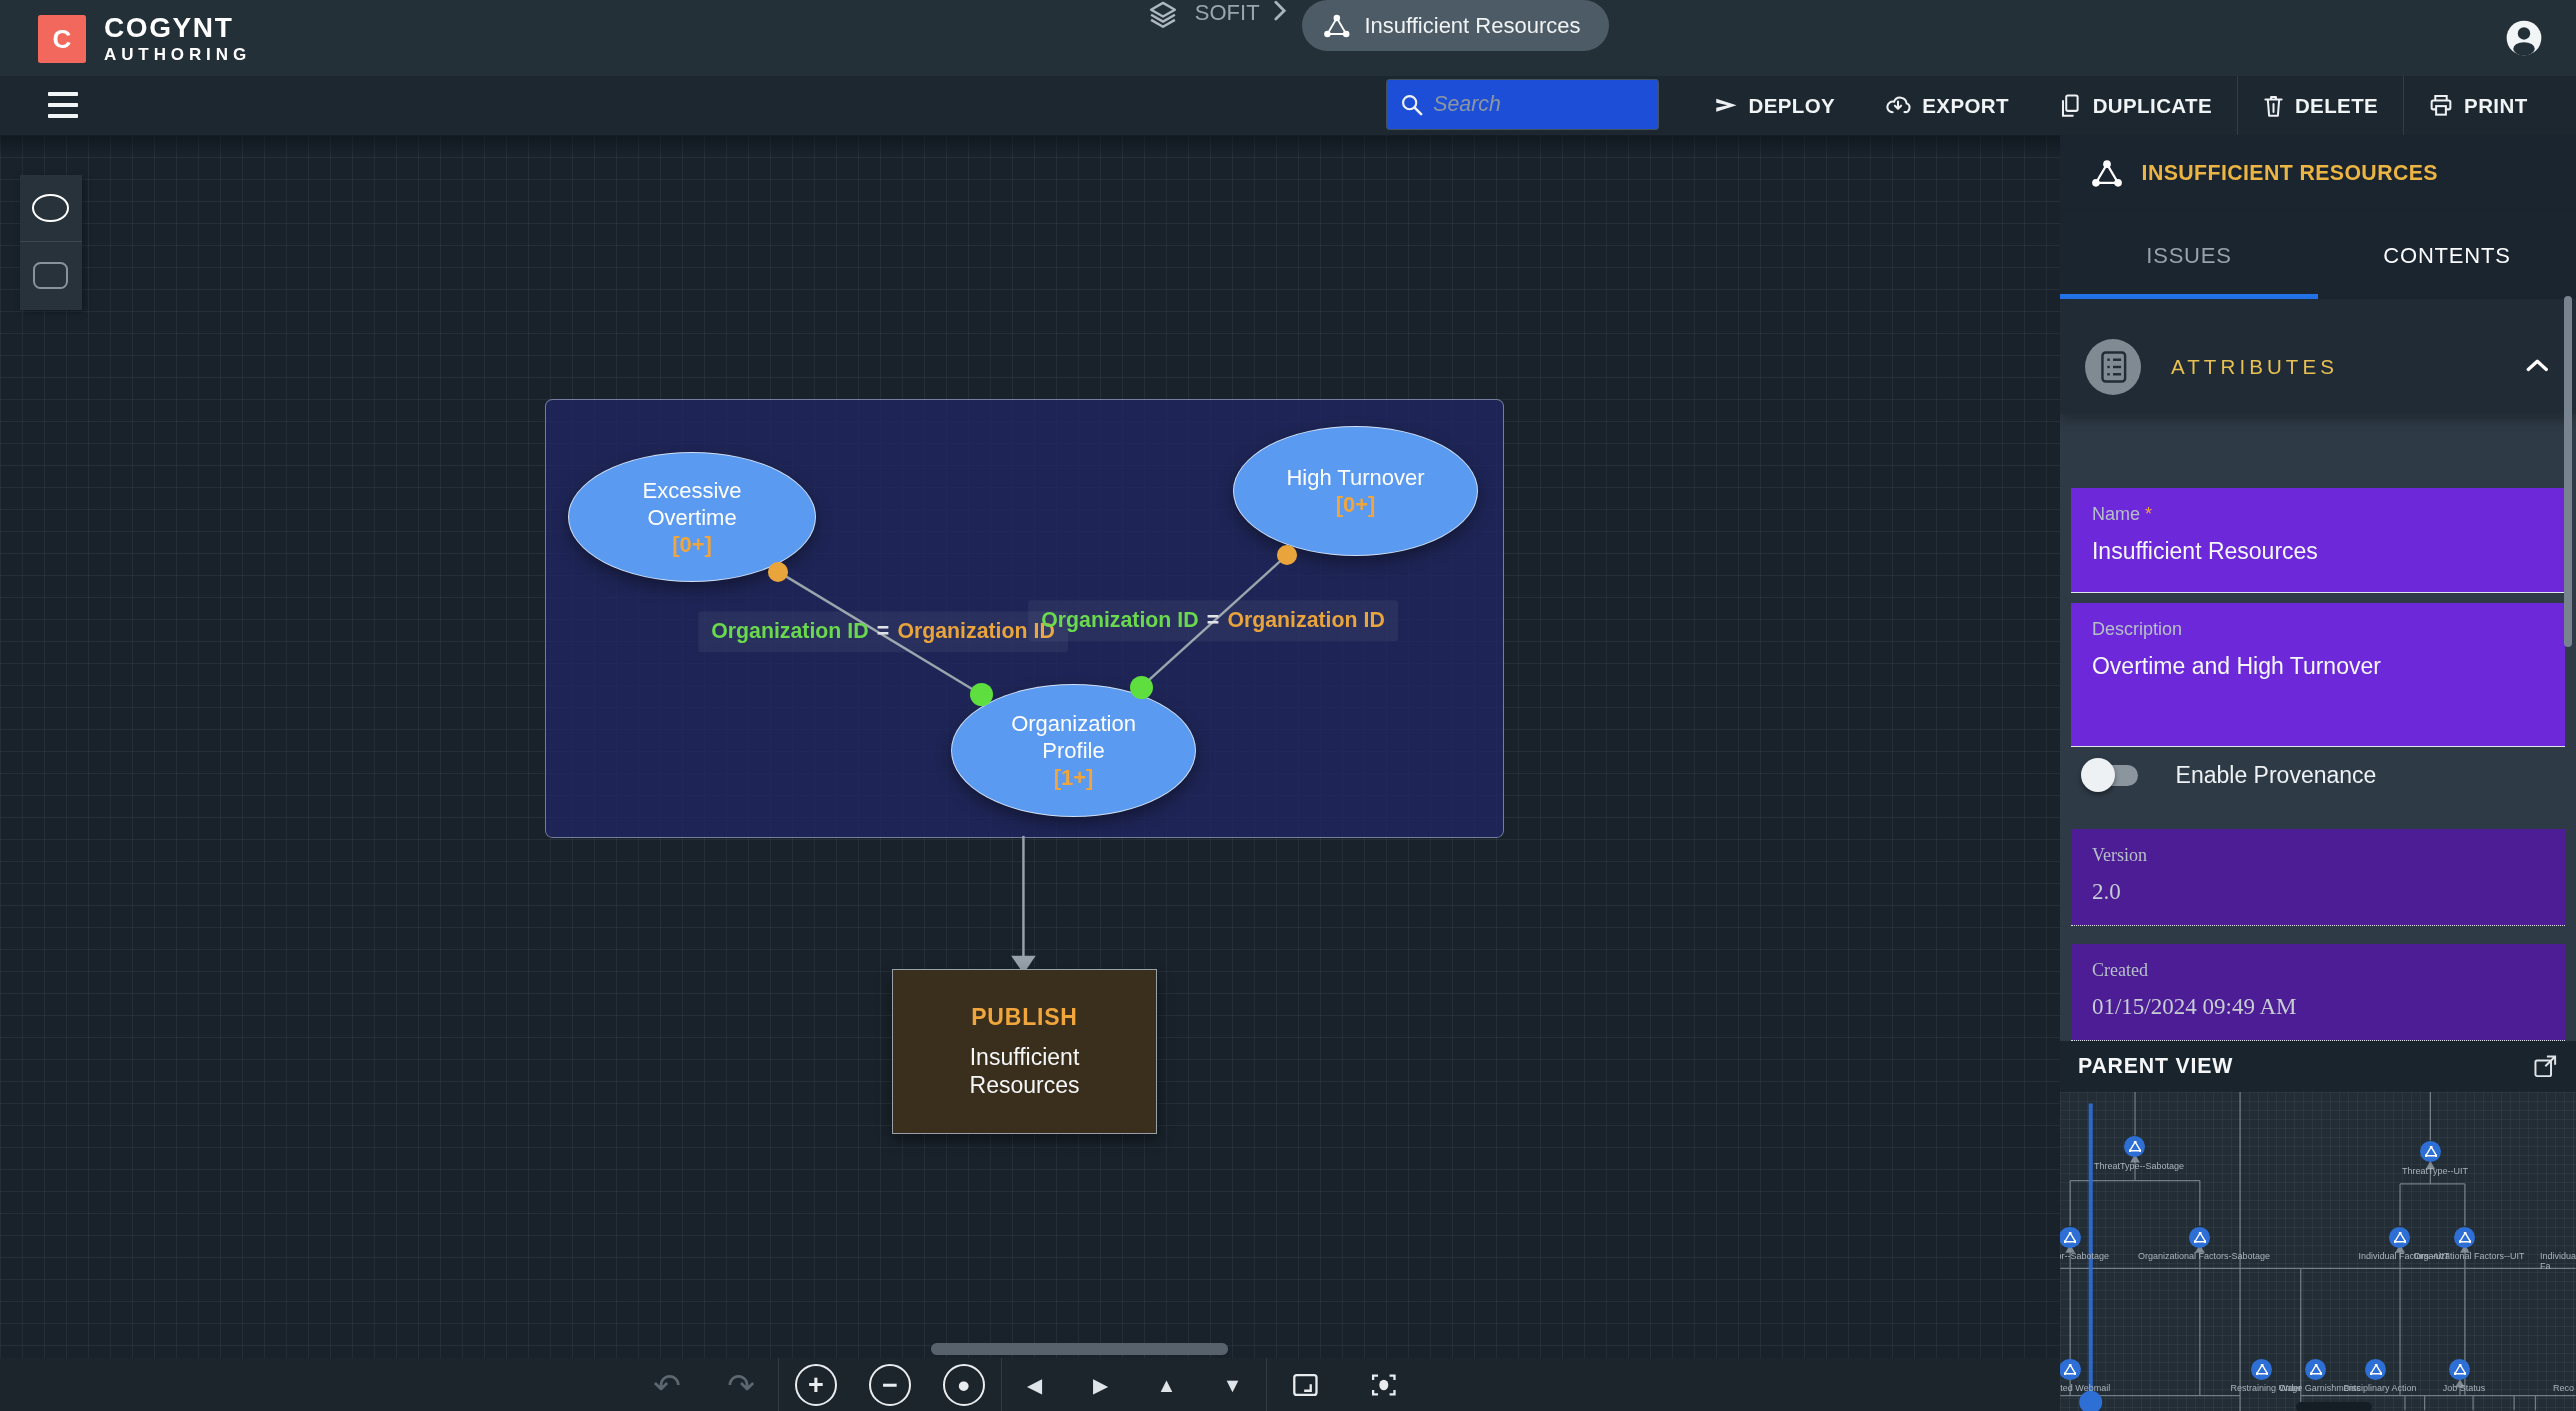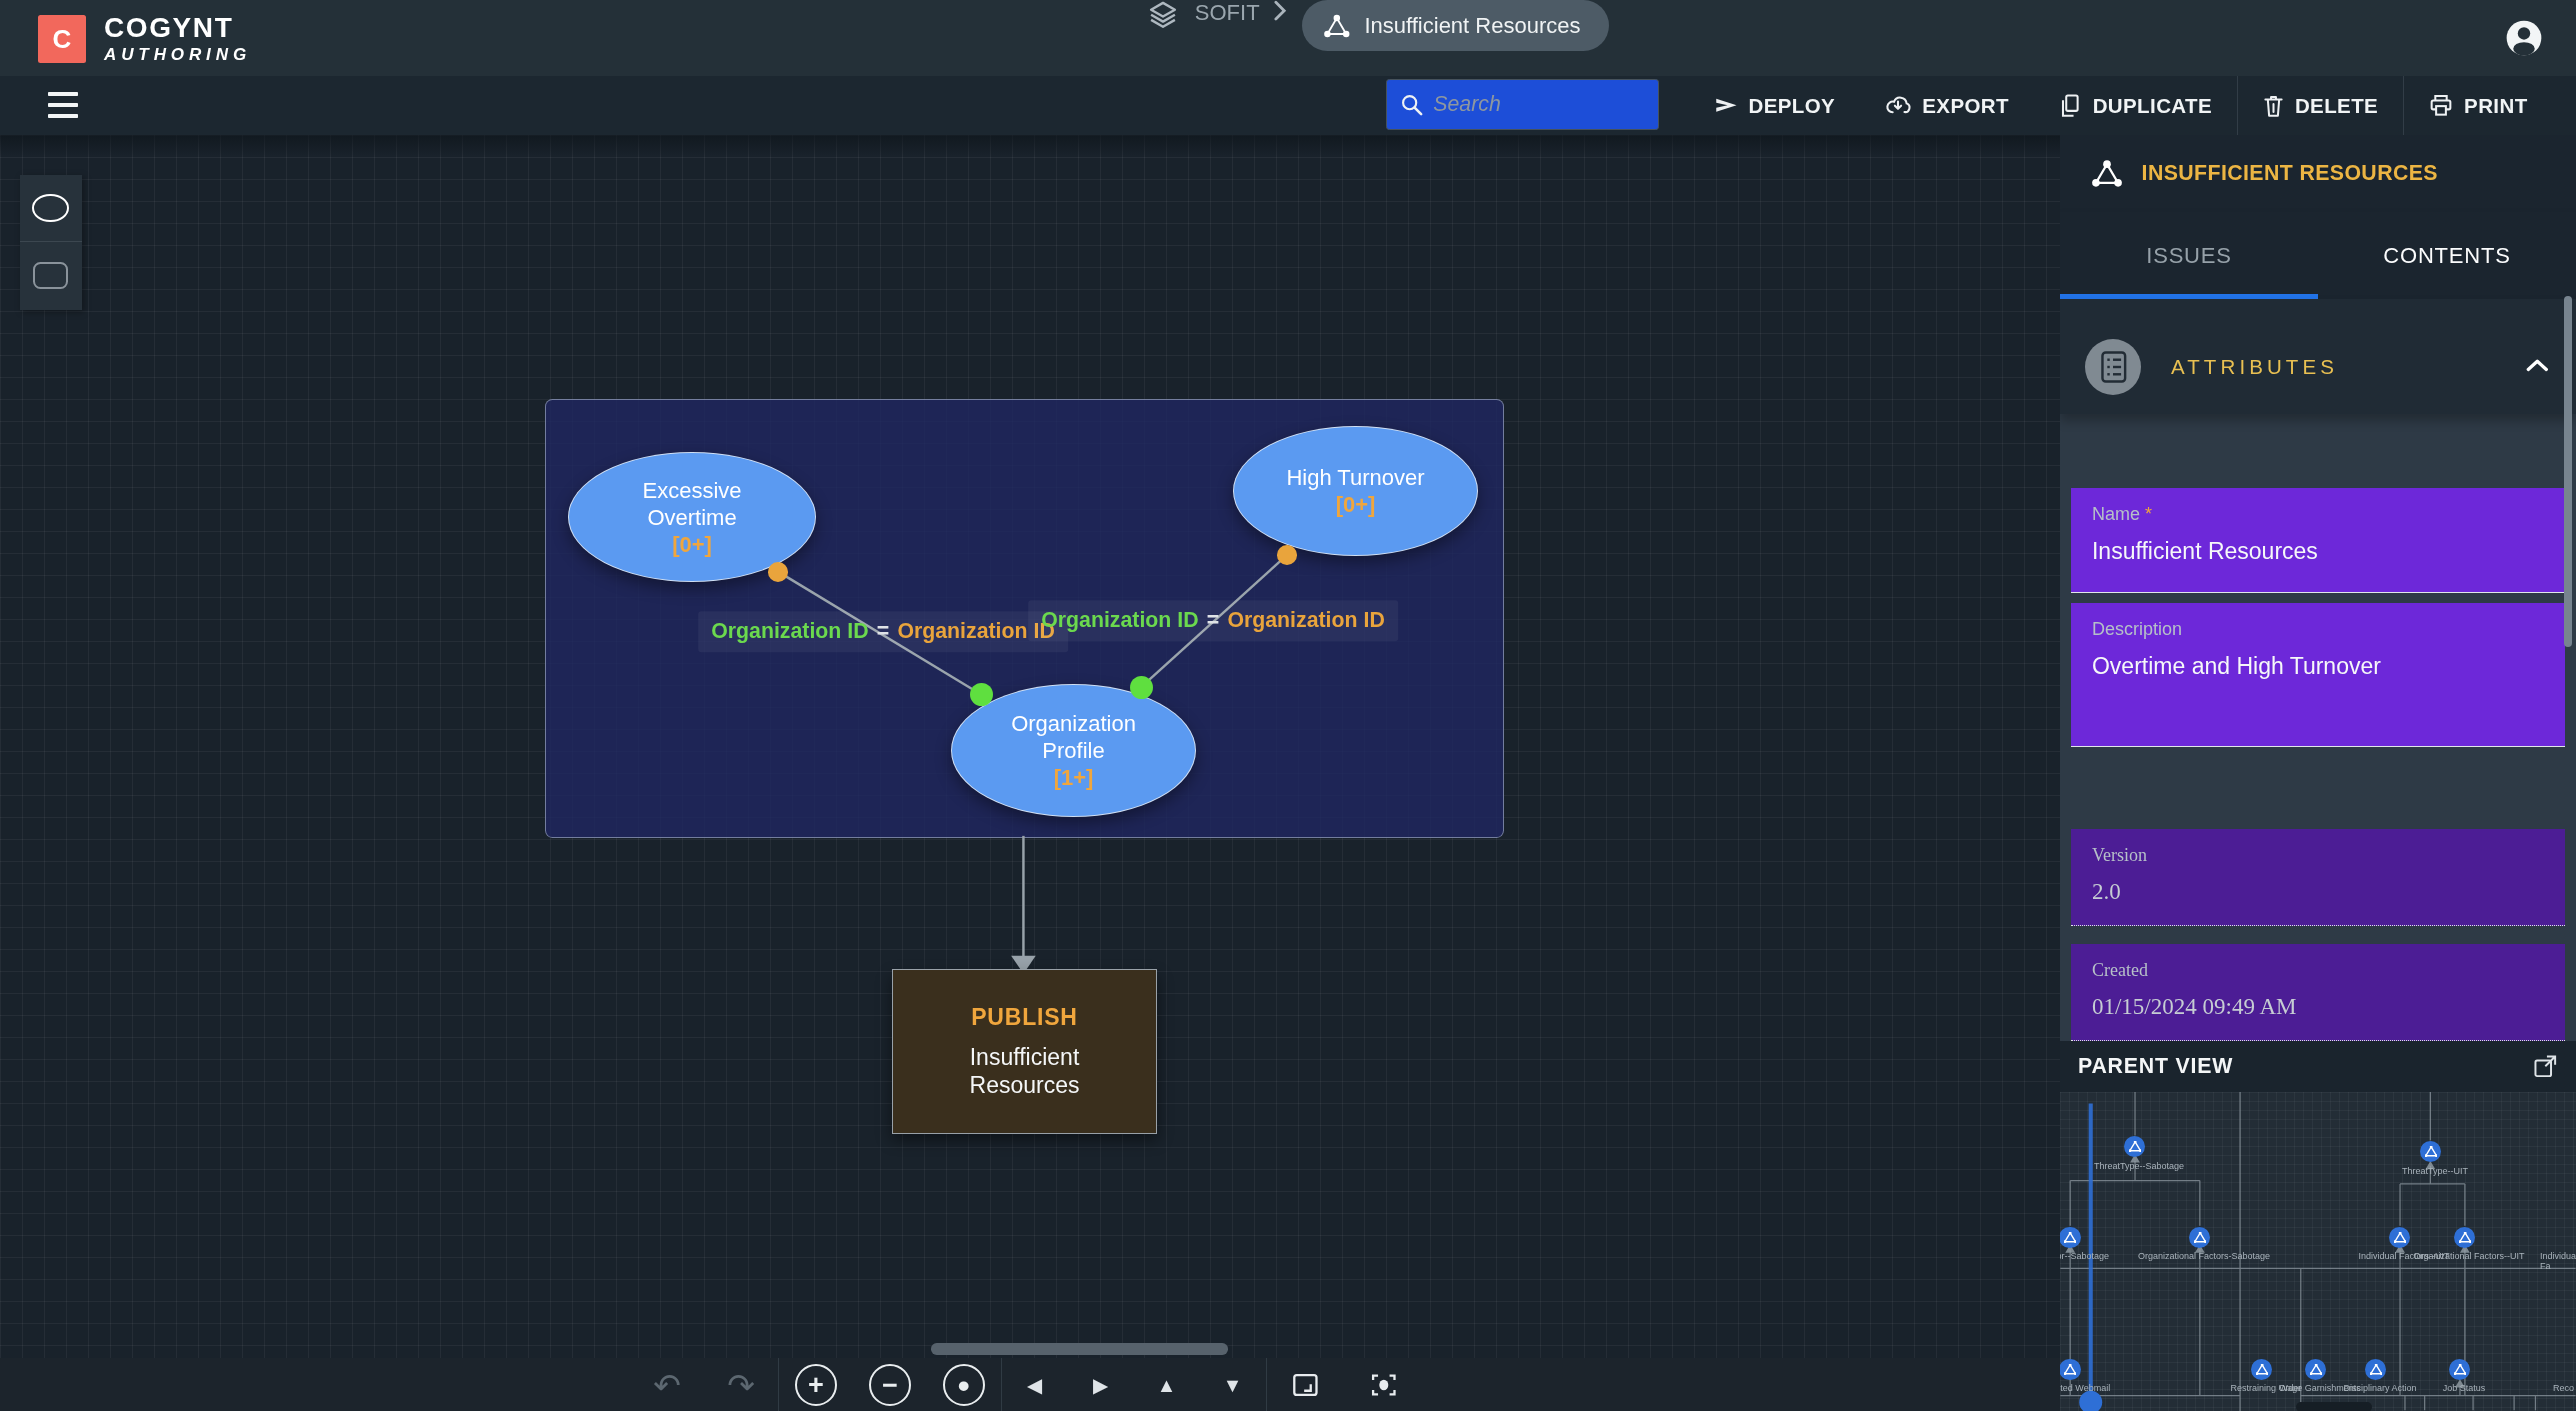--- a/index.html
+++ b/index.html
@@ -5,21 +5,21 @@
   html,body{margin:0;padding:0;background:#10161c;}
   #app{position:relative;width:2576px;height:1412px;overflow:hidden;
        font-family:"Liberation Sans",sans-serif;color:#eef1f3;background:#19222b;}
   svg{display:block}
   
   .top-header{position:absolute;left:0;top:0;width:2576px;height:76px;background:#243038;z-index:30;}
   .logo{position:absolute;left:38px;top:14px;display:flex;align-items:center;gap:18px;}
   .logo-badge{width:48px;height:48px;background:#f2685c;border-radius:2.5px;display:flex;align-items:center;justify-content:center;
               font-size:26px;font-weight:bold;color:#fff;}
   .logo-title{font-size:28px;font-weight:800;letter-spacing:1.6px;line-height:28px;color:#fff;}
-  .logo-sub{font-size:17px;font-weight:600;letter-spacing:4.9px;color:#fff;margin-top:2.5px;font-style:italic;}
+  .logo-sub{font-size:17px;font-weight:600;letter-spacing:4.9px;color:#fff;margin-top:2.5px;}
   .breadcrumb{position:absolute;left:1146px;top:0;height:76px;display:flex;align-items:flex-start;gap:14.8px;}
   .crumb-project{font-size:22px;color:#9aa6ae;}
   .crumb-pill{display:flex;align-items:center;gap:13px;background:#4d5b66;border-radius:26px;height:51px;padding:0 28px 0 19.7px;}
   .crumb-pill span{font-size:22px;color:#f0f3f4;}
   .avatar-btn{position:absolute;right:33px;top:19px;width:38px;height:38px;cursor:pointer;}
   
   .toolbar{position:absolute;left:0;top:76px;width:2576px;height:59px;background:#1c2730;z-index:29;}
   .hamburger{position:absolute;left:48px;top:16.4px;width:29.6px;height:26px;display:flex;flex-direction:column;justify-content:space-between;cursor:pointer;}
   .hamburger i{display:block;height:4.1px;background:#f2f5f6;border-radius:0.8px;}
   .searchbox{position:absolute;left:1386px;top:2.5px;width:273px;height:51px;background:#1d4ed8;border:0.8px solid #46525c;border-radius:3.3px;
@@ -380,20 +380,26 @@
     <div class="field" style="top:353px;height:105px;">
       <div class="flabel"><span>Name</span><span class="freq">*</span></div>
       <div class="fvalue">Insufficient Resources</div>
     </div>
 
     <div class="field" style="top:468px;height:144px;">
       <div class="flabel">Description</div>
       <div class="fvalue">Overtime and High Turnover</div>
     </div>
 
+    <div class="toggle-row">
+      <span class="tg-track">
+          <span class="tg-knob"></span>
+        </span>
+      <span class="toggle-label">Enable Provenance</span>
+    </div>
 
     <div class="field readonly" style="top:694px;height:97px;">
       <div class="flabel">Version</div>
       <div class="fvalue">2.0</div>
     </div>
 
     <div class="field readonly" style="top:809px;height:97px;">
       <div class="flabel">Created</div>
       <div class="fvalue">01/15/2024 09:49 AM</div>
     </div>

